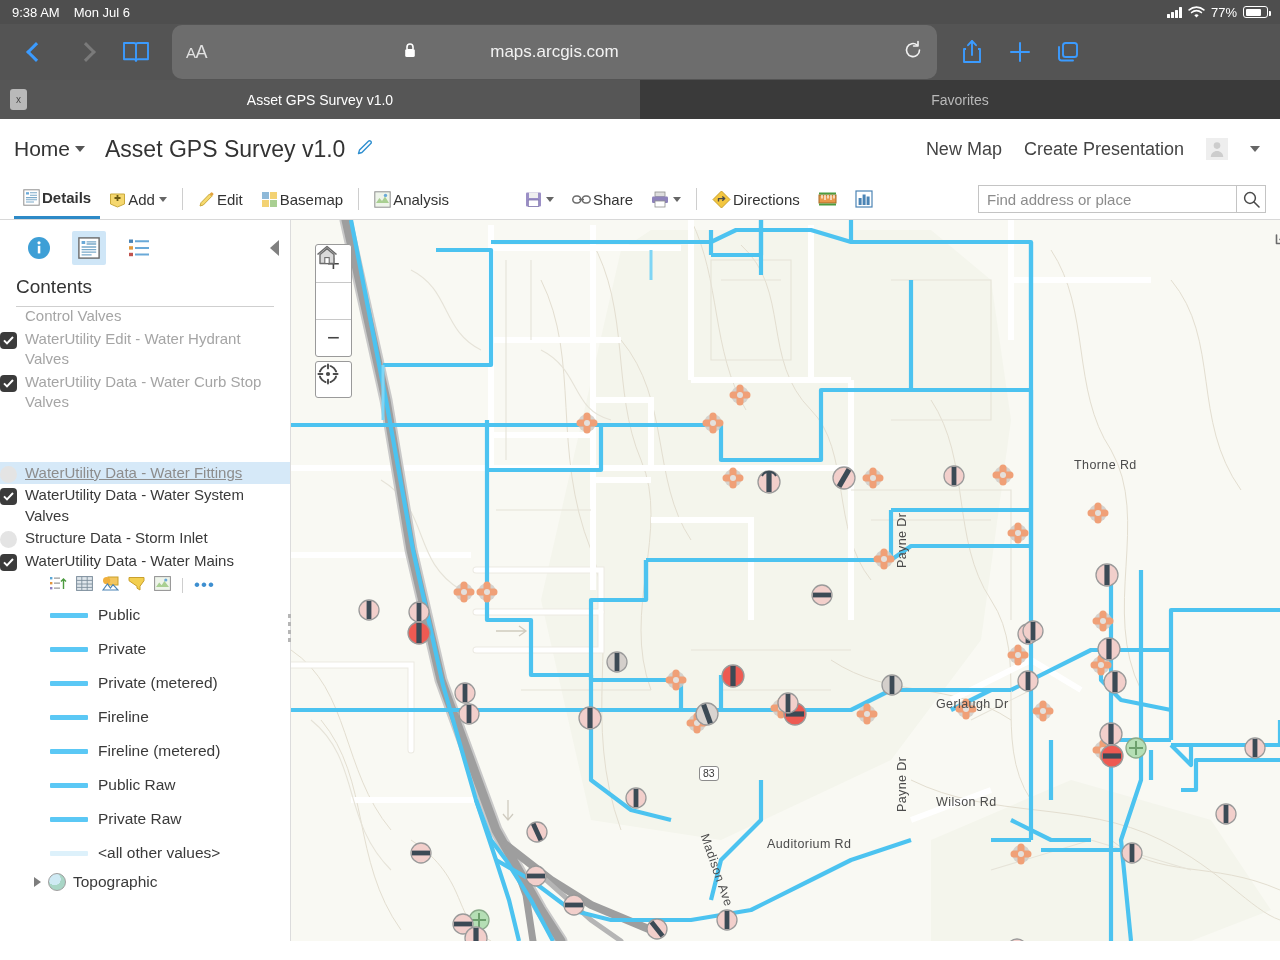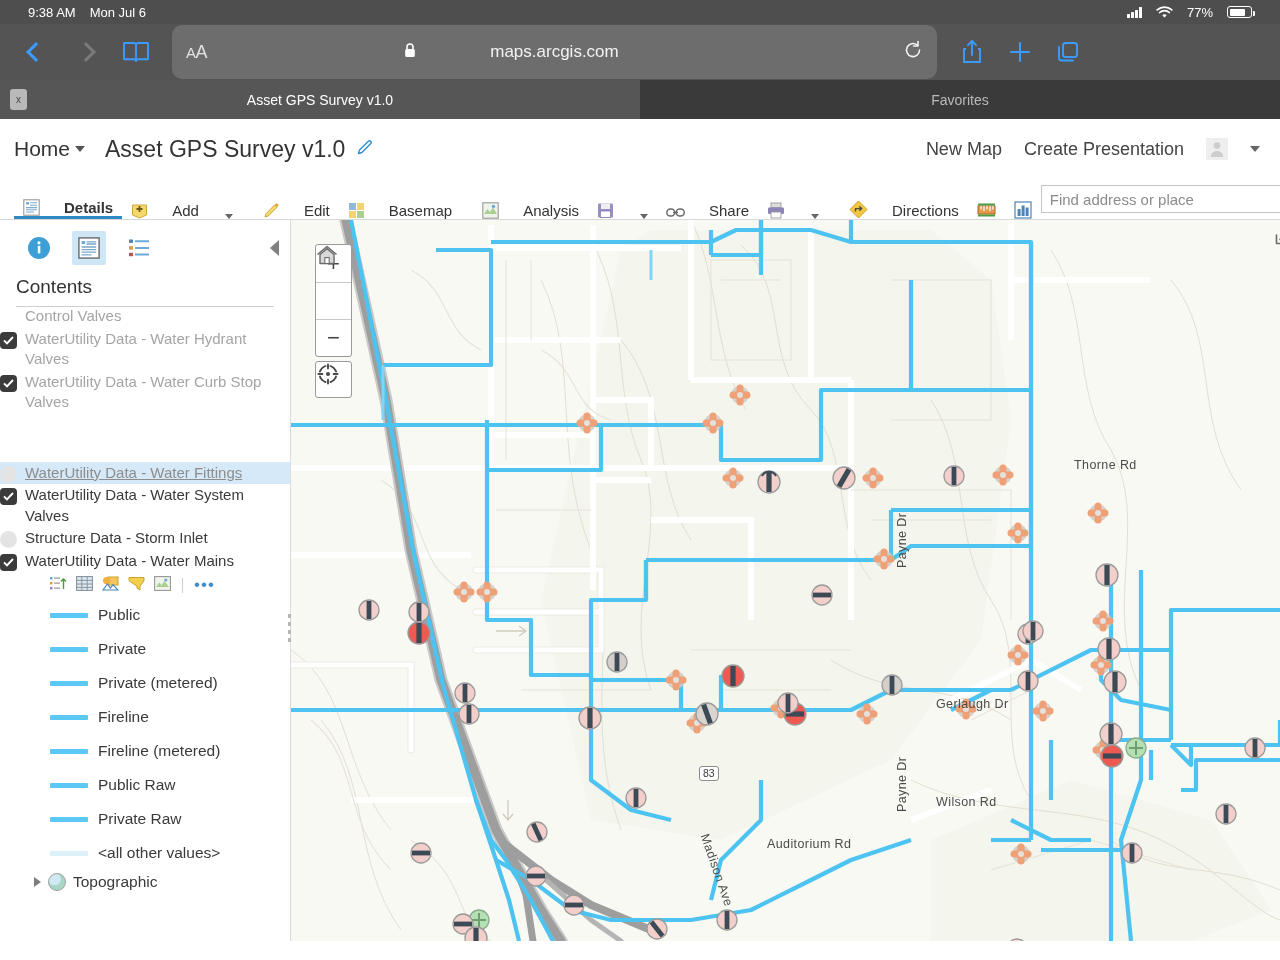--- a/index.html
+++ b/index.html
@@ -5,25 +5,25 @@
   * { box-sizing: border-box; margin: 0; padding: 0; }
   html, body {
     width: 1280px; height: 960px;
     font-family: "Liberation Sans", sans-serif;
     overflow: hidden; background: #fff;
   }
 
   
   #ios-status {
     height: 24px; background: #4e4e4e; color: #fff;
-    display: flex; align-items: center; padding: 0 28px;
+    display: flex; align-items: center; padding: 0 12px;
     font-size: 13px; font-weight: 500;
   }
   #ios-status .left { display: flex; gap: 14px; }
-  #ios-status .right { margin-left: auto; display: flex; align-items: center; gap: 14px; }
+  #ios-status .right { margin-left: auto; display: flex; align-items: center; gap: 6px; }
   .sig-bars { display: inline-flex; align-items: flex-end; gap: 1.5px; height: 11px; }
   .sig-bars i { width: 2.5px; background: #fff; display: block; border-radius: .5px; }
   .sig-bars i:nth-child(1){ height:4px } .sig-bars i:nth-child(2){ height:6px }
   .sig-bars i:nth-child(3){ height:8px } .sig-bars i:nth-child(4){ height:11px }
   .batt { width: 25px; height: 12px; border: 1.3px solid #fff; border-radius: 3px; position: relative; padding: 1.5px; }
   .batt::after { content:""; position:absolute; right:-3.5px; top:3.5px; width:2px; height:5px; background:#fff; border-radius:0 1px 1px 0; }
   .batt span { display:block; height:100%; background:#fff; border-radius:1px; }
 
   
   #safari-bar { height: 56px; background: #545454; display: flex; align-items: center; padding: 0 16px; gap: 10px; }
@@ -59,21 +59,21 @@
   #home-link { font-size: 21px; color: #333; display: flex; align-items: center; gap: 5px; cursor: pointer; }
   .caret-d { width: 0; height: 0; border-left: 5px solid transparent; border-right: 5px solid transparent; border-top: 6px solid #555; }
   #map-title { font-size: 23px; color: #333; margin-left: 20px; }
   .pencil-ic { margin-left: 11px; cursor: pointer; }
   #header-right { margin-left: auto; display: flex; align-items: center; gap: 22px; padding-right: 6px; }
   #header-right .hlink { font-size: 18px; color: #444; cursor: pointer; }
   .avatar-box { width: 22px; height: 22px; background: #eee; display:flex; align-items:center; justify-content:center; }
 
   
   #app-toolbar { height: 41px; background: #fff; border-bottom: 1px solid #d8d8d8; display: flex; align-items: center; padding: 0 14px; gap: 0; }
-  .tool { display: flex; align-items: flex-end; gap: 24px; font-size: 15px; color: #333; padding: 0 9px; height: 40px; cursor: pointer; }
+  .tool { display: flex; align-items: center; gap: 2px; font-size: 15px; color: #333; padding: 0 9px; height: 40px; cursor: pointer; }
   .tool.active { border-bottom: 3px solid #2d8ac7; font-weight: 600; }
   .tool .ar { width: 0; height: 0; border-left: 4.5px solid transparent; border-right: 4.5px solid transparent; border-top: 5px solid #666; margin-left: 2px; }
   .tb-sep { width: 1px; height: 22px; background: #cecece; margin: 0 6px; }
   #search-wrap { margin-left: auto; display: flex; align-items: center; }
   #search-box { width: 258px; height: 28px; border: 1px solid #c4c4c4; border-right: none; padding: 0 8px; font-size: 15px; color: #8c8c8c; display: flex; align-items: center; }
   #search-btn { width: 30px; height: 28px; border: 1px solid #c4c4c4; display: flex; align-items: center; justify-content: center; cursor: pointer; background: #fff; }
 
   
   #workspace { display: flex; height: 721px; position: relative; }
 
@@ -368,21 +368,21 @@
       <div class="layer-row" style="margin-top:-4px">
         <span class="layer-name dim nolead">Control Valves</span>
       </div>
 
       <div class="layer-row">
         <span class="cbx">
           <svg width="11" height="9" viewBox="0 0 11 9">
               <path d="M1 4.4l3 3L10 1" fill="none" stroke="#fff" stroke-width="2"></path>
             </svg>
         </span>
-        <span class="layer-name dim">WaterUtility Data - Water Hydrant Valves</span>
+        <span class="layer-name dim">WaterUtility Edit - Water Hydrant Valves</span>
       </div>
 
       <div class="layer-row">
         <span class="cbx">
           <svg width="11" height="9" viewBox="0 0 11 9">
               <path d="M1 4.4l3 3L10 1" fill="none" stroke="#fff" stroke-width="2"></path>
             </svg>
         </span>
         <span class="layer-name dim">WaterUtility Data - Water Curb Stop Valves</span>
       </div>

